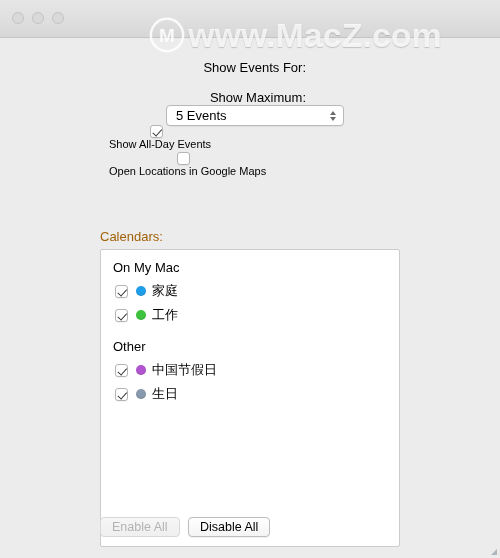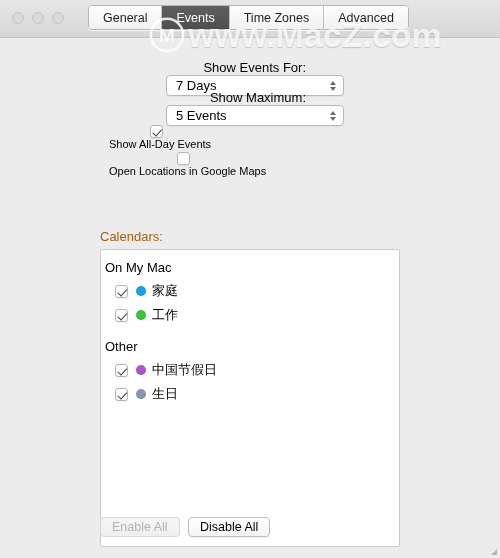--- a/index.html
+++ b/index.html
@@ -192,21 +192,21 @@
     left: 100px; top: 210px;
     width: 300px; height: 298px;
     background: #ffffff;
     border: 1px solid #cccccc;
     border-radius: 2px;
     overflow: hidden;
   }
   .group-head {
     font-size: 13px;
     color: #000;
-    padding: 4px 0 4px 4px;
+    padding: 4px 0 4px 12px;
   }
   .cal-row {
     display: flex;
     align-items: center;
     padding: 3px 0 3px 14px;
   }
   .dot {
     width: 10px; height: 10px;
     border-radius: 50%;
     margin-left: 8px;
@@ -255,55 +255,34 @@
 <div id="window">
 
   <div id="titlebar">
 
     <div class="traffic-lights">
       <div class="light"></div>
       <div class="light"></div>
       <div class="light"></div>
     </div>
 
-    <div id="tabbar">
-      <div class="tab">
-        <span>General</span>
-      </div>
-      <div class="tab selected">
-        <span>Events</span>
-      </div>
-      <div class="tab">
-        <span>Time Zones</span>
-      </div>
-      <div class="tab">
-        <span>Advanced</span>
-      </div>
-    </div>
   </div>
 
   <div id="watermark">
     <svg id="wm-logo" viewBox="0 0 40 40">
       <circle cx="20" cy="20" r="17" fill="none" stroke="rgba(255,255,255,0.85)" stroke-width="2.6"></circle>
       <text x="20" y="27" text-anchor="middle" font-family="Liberation Sans, sans-serif" font-size="20" font-weight="bold" fill="rgba(255,255,255,0.85)">M</text>
     </svg>
     <div id="wm-text">www.MacZ.com</div>
   </div>
 
   <div id="content">
 
     <div class="row" style="left:100px; top:21px; width:300px;">
       <div class="form-label" style="width:112px;">Show Events For:</div>
-      <div class="popup" style="width:178px; margin-left:10px;">
-        <span class="popup-value">7 Days</span>
-        <span class="popup-arrows">
-          <span class="chev up"></span>
-          <span class="chev down"></span>
-        </span>
-      </div>
     </div>
 
     <div class="row" style="left:100px; top:51px; width:300px;">
       <div class="form-label" style="width:112px;">Show Maximum:</div>
       <div class="popup" style="width:178px; margin-left:10px;">
         <span class="popup-value">5 Events</span>
         <span class="popup-arrows">
           <span class="chev up"></span>
           <span class="chev down"></span>
         </span>

